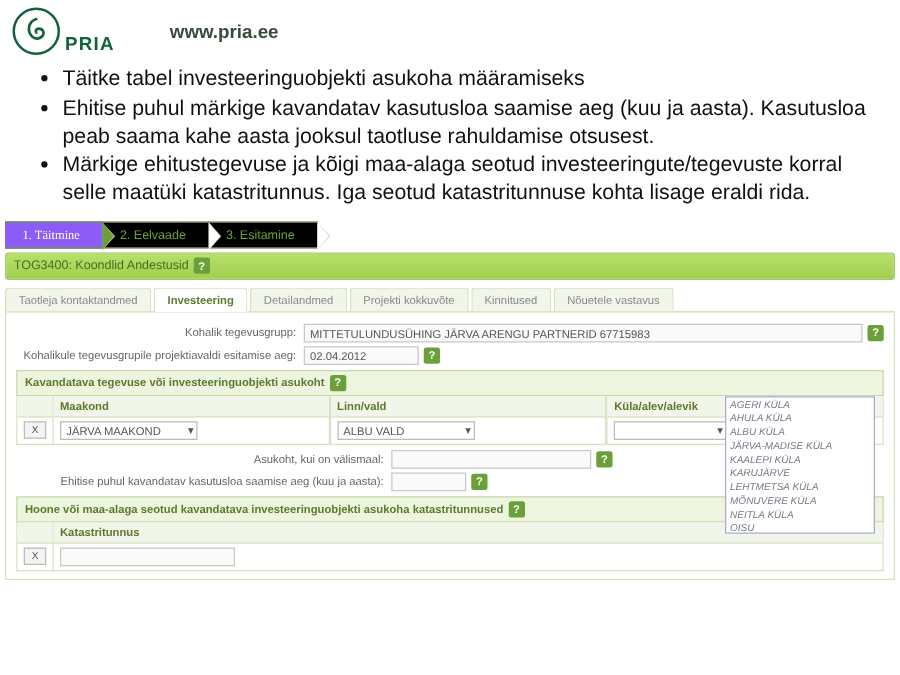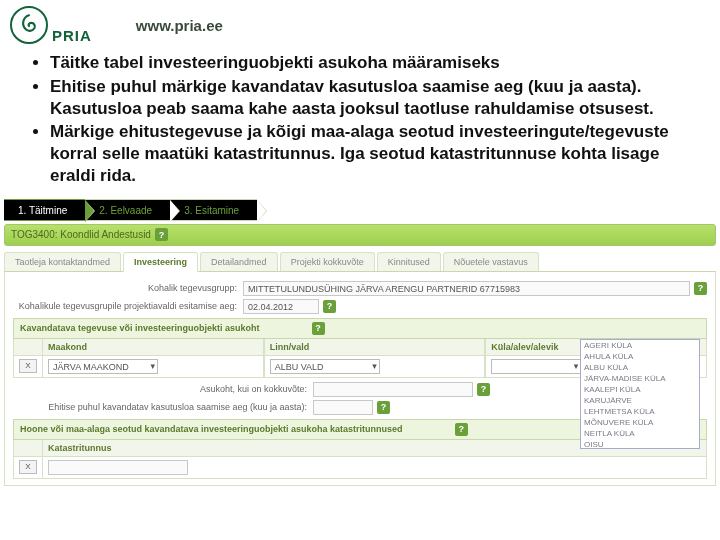--- a/index.html
+++ b/index.html
@@ -4,47 +4,47 @@
 <style>
   * { box-sizing: border-box; margin: 0; padding: 0; }
   body { font-family: Arial, sans-serif; font-size: 11px; width: 720px; height: 540px; overflow: hidden; background: #fff; color: #333; }
   .header { display: flex; align-items: center; padding: 6px 10px 4px; }
   .logo { display: flex; align-items: flex-end; margin-right: 20px; }
   .logo-swirl { width: 38px; height: 38px; border: 2px solid #12623a; border-radius: 50%; display: flex; align-items: center; justify-content: center; margin-right: 4px; }
   .logo-swirl svg { width: 26px; height: 26px; }
   .logo-text { color: #12623a; font-weight: bold; font-size: 15px; letter-spacing: 1px; }
   .title { flex: 1; text-align: center; color: #4b7fb5; font-size: 22px; text-decoration: underline; font-weight: normal; }
   .url { color: #3a4a3a; font-size: 15px; font-weight: bold; margin-left: 24px; }
-  .bullets { padding: 4px 26px 10px 28px; font-size: 17px; line-height: 1.28; color: #111; font-weight: bold; }
+  .bullets { padding: 4px 26px 10px 28px; font-size: 17px; line-height: 1.28; color: #111; }
   .bullets li { margin: 0 0 2px 22px; }
   .app { margin: 0 4px; }
   .steps { display: flex; height: 22px; align-items: stretch; }
   .step { position: relative; padding: 0 18px 0 14px; line-height: 22px; font-size: 10px; color: #6aa03a; background: #000000; border-top: 1px solid #c7d9aa; border-bottom: 1px solid #c7d9aa; }
-  .step.active { background: #000000; color: #fff; border-color: #6aa03a; }
+  .step.active { background: #8b5cf6; color: #fff; border-color: #6aa03a; font-family: Liberation Serif, serif; }
   .step::after { content: ""; position: absolute; right: -9px; top: 0; width: 0; height: 0; border-top: 11px solid transparent; border-bottom: 11px solid transparent; border-left: 9px solid #fff; z-index: 2; }
   .step.active::after { border-left-color: #6aa03a; }
   .step::before { content: ""; position: absolute; right: -10px; top: 0; width: 0; height: 0; border-top: 11px solid transparent; border-bottom: 11px solid transparent; border-left: 10px solid #c7d9aa; z-index: 1; }
   .greenbar { background: linear-gradient(#b8e06a,#9fcf4f); height: 22px; border: 1px solid #a2c66d; border-radius: 3px; margin-top: 3px; display: flex; align-items: center; padding: 0 6px; font-size: 10px; color: #4a6a20; }
   .help { display: inline-flex; width: 13px; height: 13px; background: #6aa03a; color: #fff; font-size: 9px; font-weight: bold; align-items: center; justify-content: center; border-radius: 2px; margin-left: 4px; }
   .tabs { display: flex; margin-top: 6px; border-bottom: 1px solid #c7d9aa; }
   .tab { padding: 4px 10px; font-size: 9px; color: #888; background: #f2f6ea; border: 1px solid #d7e2c4; border-bottom: none; margin-right: 2px; border-radius: 3px 3px 0 0; }
   .tab.active { background: #fff; color: #5a7a2b; font-weight: bold; border-bottom: 1px solid #fff; margin-bottom: -1px; }
   .form { border: 1px solid #d7e2c4; border-top: none; padding: 6px 8px; font-size: 9px; color: #555; }
   .row { display: flex; align-items: center; margin: 3px 0; }
   .row .lbl { flex: 0 0 230px; text-align: right; padding-right: 6px; color: #666; font-size: 9px; }
   .field { border: 1px solid #c8c8c8; background: #fafafa; padding: 1px 4px; font-size: 9px; height: 15px; line-height: 13px; }
-  .section-h { background: #eef5df; border: 1px solid #c7d9aa; padding: 3px 6px; font-size: 9px; color: #5a7a2b; font-weight: bold; margin-top: 4px; display: flex; align-items: center; gap: 48px; }
+  .section-h { background: #eef5df; border: 1px solid #c7d9aa; padding: 3px 6px; font-size: 9px; color: #5a7a2b; font-weight: bold; margin-top: 4px; display: flex; align-items: center; }
   .grid { display: flex; }
   .gcol { flex: 1; border: 1px solid #d7e2c4; border-top: none; }
   .gcol-h { background: #f2f6ea; padding: 3px 5px; font-size: 9px; font-weight: bold; color: #5a7a2b; border-bottom: 1px solid #d7e2c4; }
   .gcell { padding: 3px 5px; display: flex; align-items: center; gap: 4px; }
   .xbtn { width: 18px; height: 14px; border: 1px solid #bbb; background: #f3f3f3; font-size: 8px; display: inline-flex; align-items: center; justify-content: center; color: #555; }
   .dd { border: 1px solid #bbb; background: #fff; padding: 1px 14px 1px 4px; font-size: 9px; position: relative; min-width: 110px; height: 15px; line-height: 13px; }
   .dd::after { content: "▾"; position: absolute; right: 2px; top: 0; color: #555; font-size: 9px; }
-  .listbox { position: absolute; right: 6px; top: 0; width: 120px; background: #fff; border: 1px solid #aac; font-size: 8px; max-height: 110px; overflow: hidden; }
+  .listbox { position: absolute; right: 6px; top: 0; width: 120px; background: #fff; border: 1px solid #aac; font-size: 8px; max-height: 110px; overflow: hidden; font-style: italic; }
   .listbox div { padding: 1px 3px; color: #7a7a8a; }
   .rel { position: relative; }
 </style>
 </head>
 <body>
 
 <div class="header">
   <div class="logo">
     <div class="logo-swirl">
       <svg viewBox="0 0 24 24">
@@ -84,21 +84,21 @@
   </div>
 
   <div class="form">
     <div class="row">
       <div class="lbl">Kohalik tegevusgrupp:</div>
       <div class="field" style="flex:1">MITTETULUNDUSÜHING JÄRVA ARENGU PARTNERID 67715983</div>
       <span class="help">?</span>
     </div>
     <div class="row">
       <div class="lbl">Kohalikule tegevusgrupile projektiavaldi esitamise aeg:</div>
-      <div class="field" style="width:76px">02.04.2012</div>
+      <div class="field" style="width:92px">02.04.2012</div>
       <span class="help">?</span>
     </div>
 
     <div class="section-h">
       <span>Kavandatava tegevuse või investeeringuobjekti asukoht</span>
       <span class="help">?</span>
     </div>
 
     <div class="grid rel">
       <div class="gcol" style="flex:0 0 24px; border-right:none;">
@@ -134,21 +134,21 @@
           <div>LEHTMETSA KÜLA</div>
           <div>MÕNUVERE KÜLA</div>
           <div>NEITLA KÜLA</div>
           <div>OISU</div>
 
         </div>
       </div>
     </div>
 
     <div class="row" style="margin-top:4px">
-      <div class="lbl" style="flex:0 0 300px">Asukoht, kui on kokkuvõte:</div>
+      <div class="lbl" style="flex:0 0 300px">Asukoht, kui on välismaal:</div>
       <div class="field" style="width:160px"></div>
       <span class="help">?</span>
     </div>
     <div class="row">
       <div class="lbl" style="flex:0 0 300px">Ehitise puhul kavandatav kasutusloa saamise aeg (kuu ja aasta):</div>
       <div class="field" style="width:60px"></div>
       <span class="help">?</span>
     </div>
 
     <div class="section-h">

